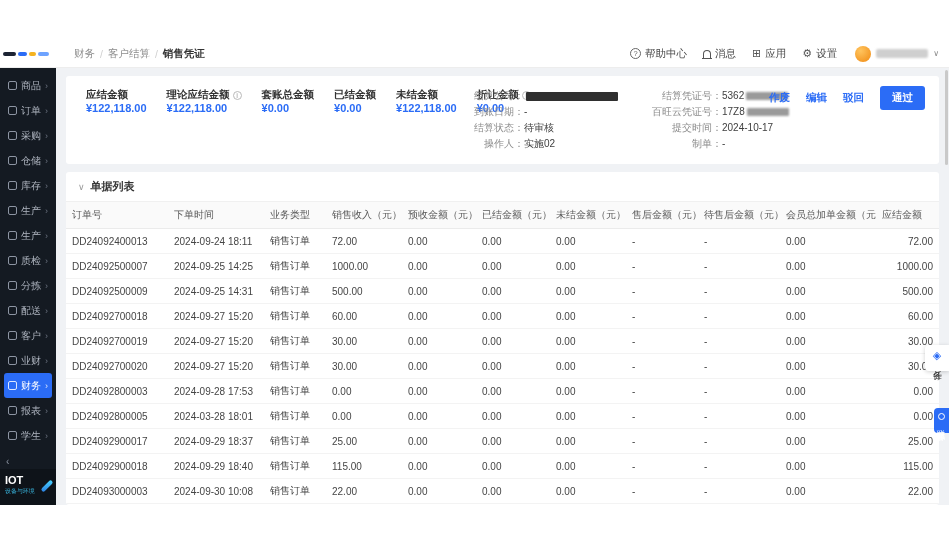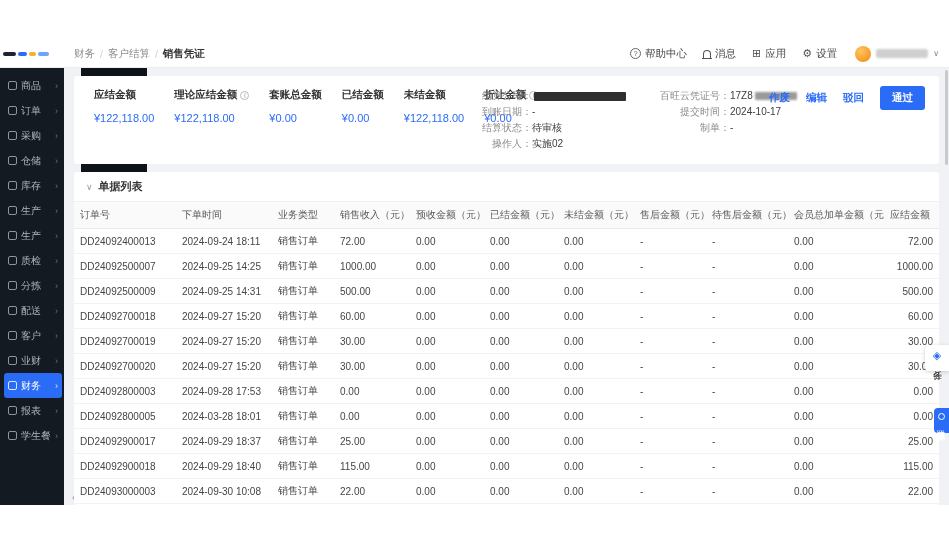--- a/index.html
+++ b/index.html
@@ -30,21 +30,21 @@
   .bell::after{content:"";position:absolute;left:-2px;right:-2px;bottom:-1px;height:1px;background:#555}
   .glyph{font-size:11px;color:#555;line-height:1}
   .user{display:flex;align-items:center;gap:5px;margin-left:18px;cursor:pointer}
   .avatar{width:16px;height:16px;border-radius:50%;
     background:radial-gradient(circle at 35% 30%,#ffc45e,#f08a12)}
   .redacted-name{width:52px;height:9px;background:#cfcfcf;filter:blur(1.3px);border-radius:2px}
   .chev{font-size:8px;color:#888}
 
   
   .body{display:flex;flex:1;overflow:hidden}
-  .sidebar{width:64px;background:#141a22;flex-shrink:0;display:flex;flex-direction:row;color:#aeb4bf}
+  .sidebar{width:56px;background:#141a22;flex-shrink:0;display:flex;flex-direction:column;color:#aeb4bf}
   .menu{padding:5px 4px 0}
   .menu-item{display:flex;align-items:center;height:25px;padding:0 4px;border-radius:3px;
     cursor:pointer;gap:4px}
   .menu-item .mi-icon{width:9px;height:9px;border:1px solid #8d95a3;border-radius:2px;flex-shrink:0}
   .menu-item .mi-label{font-size:10px;white-space:nowrap;flex:1;overflow:hidden}
   .menu-item .mi-arrow{font-size:9px;color:#6c7380}
   .menu-item.active{background:var(--accent,#2b6cf6);color:#fff}
   .menu-item.active .mi-icon{border-color:#dce7ff}
   .menu-item.active .mi-arrow{color:#dce7ff}
   .sb-collapse{font-size:10px;color:#8d95a3;padding:2px 6px;cursor:pointer;margin-top:auto}
@@ -53,21 +53,21 @@
   .sb-sub{color:#39b7e0;font-size:7px;transform:scale(.85);transform-origin:left;white-space:nowrap}
   .sb-logo{width:14px;height:14px;margin-left:auto;margin-right:2px;border-radius:3px;
     background:linear-gradient(135deg,#49d6ff,#2a7de1);transform:rotate(45deg)}
 
   
   .content{flex:1;padding:8px 10px 0;display:flex;flex-direction:column;overflow:hidden;position:relative}
   .summary-card{position:relative;background:#fff;border-radius:3px;padding:10px 12px;height:88px;
     display:flex;flex-shrink:0}
   .amounts{display:flex;gap:20px;width:372px;flex-shrink:0;padding-left:8px;padding-top:2px}
   .a-label{font-size:10.5px;color:#333;font-weight:700;display:flex;align-items:center;white-space:nowrap}
-  .a-value{margin-top:10px;color:var(--accent,#2b6cf6);font-weight:400;font-size:11px;white-space:nowrap}
+  .a-value{color:var(--accent,#2b6cf6);font-weight:700;font-size:11px;white-space:nowrap}
   .info-col{font-size:10px;padding-top:2px}
   .info-col.c1{width:182px}
   .info-col.c2{width:220px;margin-left:6px}
   .info-row{display:flex;line-height:16px;white-space:nowrap}
   .i-label{color:#8c8c8c;min-width:74px;text-align:right}
   .c2 .i-label{min-width:84px}
   .i-value{color:#404040;display:flex;align-items:center}
   .redacted{display:inline-block;height:9px;border-radius:1px;vertical-align:middle;margin-left:2px}
   .redacted.dark{background:#2f2f2f}
   .redacted.blur{background:#9a9a9a;filter:blur(1.2px);height:8px}
@@ -296,20 +296,24 @@
                 <span class="i-label">结算状态：</span>
                 <span class="i-value">待审核</span>
               </div>
               <div class="info-row">
                 <span class="i-label">操作人：</span>
                 <span class="i-value">实施02</span>
               </div>
             </div>
           <div class="info-col c2" id="info-right">
               <div class="info-row">
+                <span class="i-label">结算凭证号：</span>
+                <span class="i-value">5362<span class="redacted blur" style="width: 42px;"></span></span>
+              </div>
+              <div class="info-row">
                 <span class="i-label">百旺云凭证号：</span>
                 <span class="i-value">17Z8<span class="redacted blur" style="width: 42px;"></span></span>
               </div>
               <div class="info-row">
                 <span class="i-label">提交时间：</span>
                 <span class="i-value">2024-10-17</span>
               </div>
               <div class="info-row">
                 <span class="i-label">制单：</span>
                 <span class="i-value">-</span>

